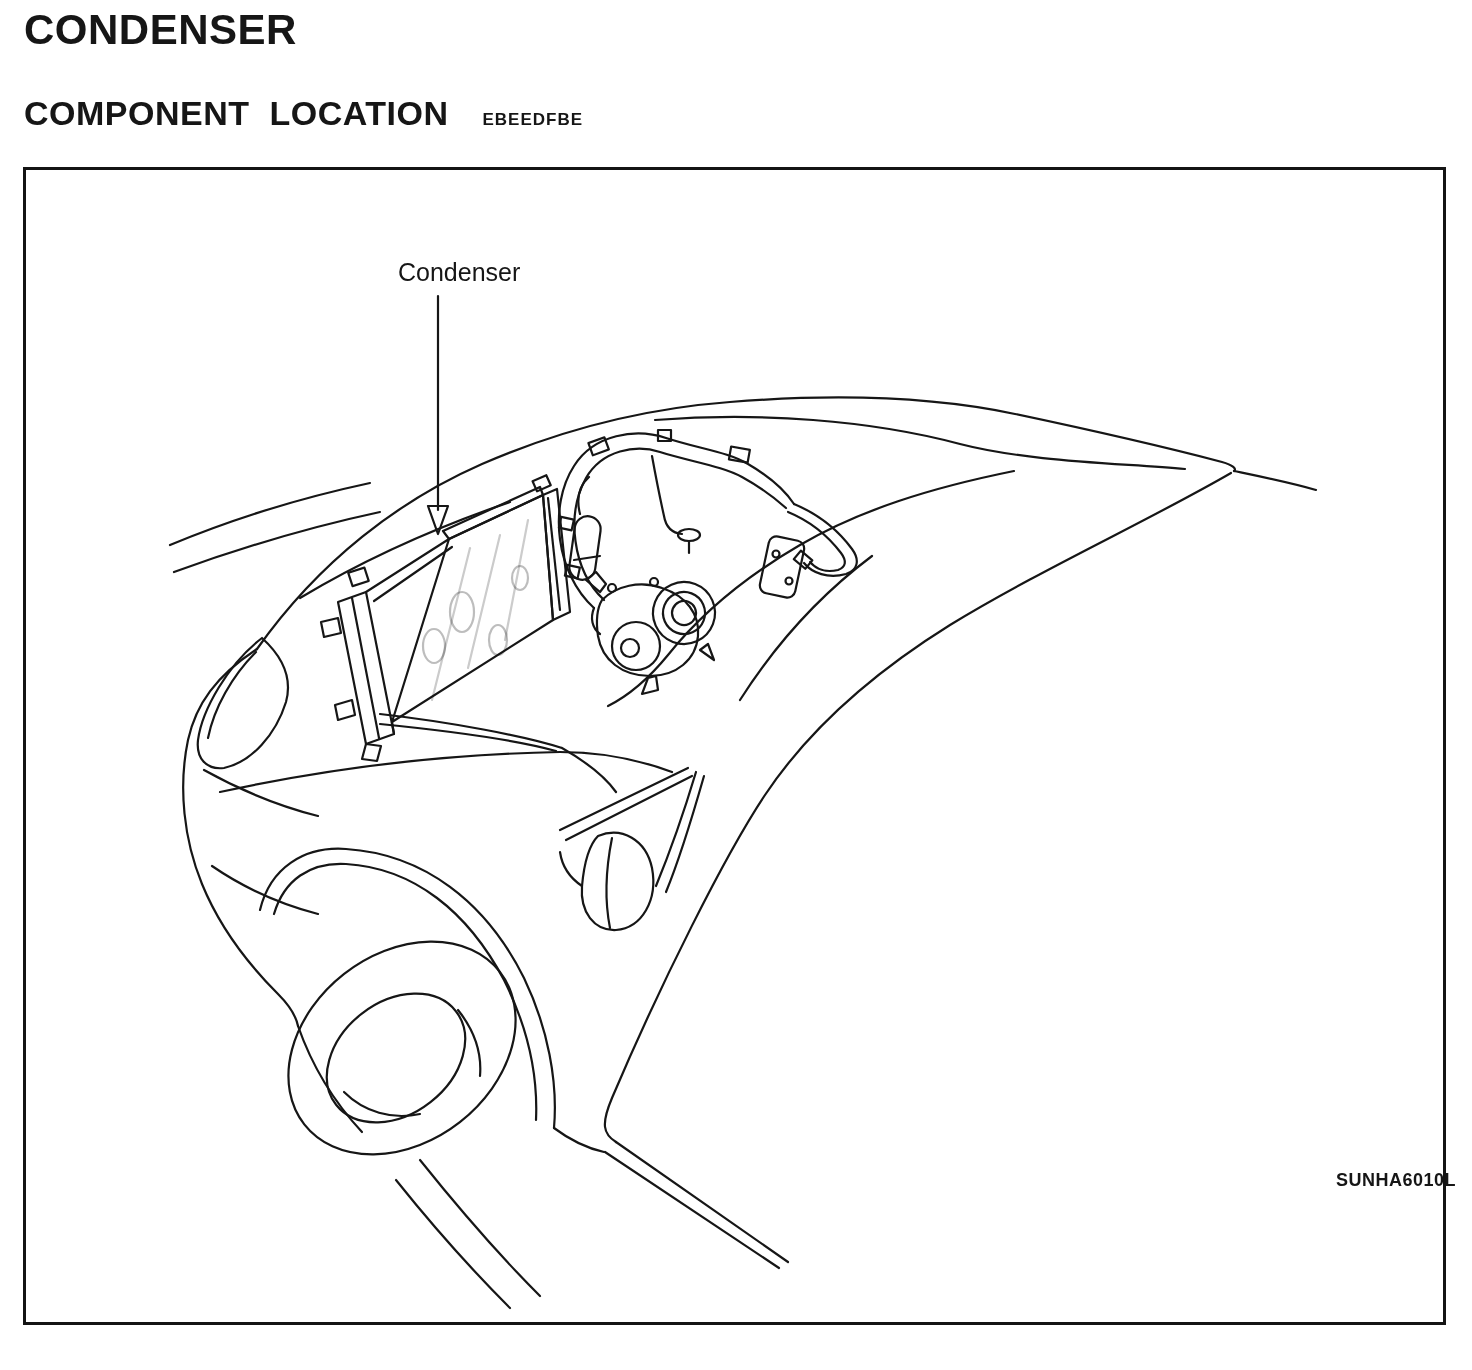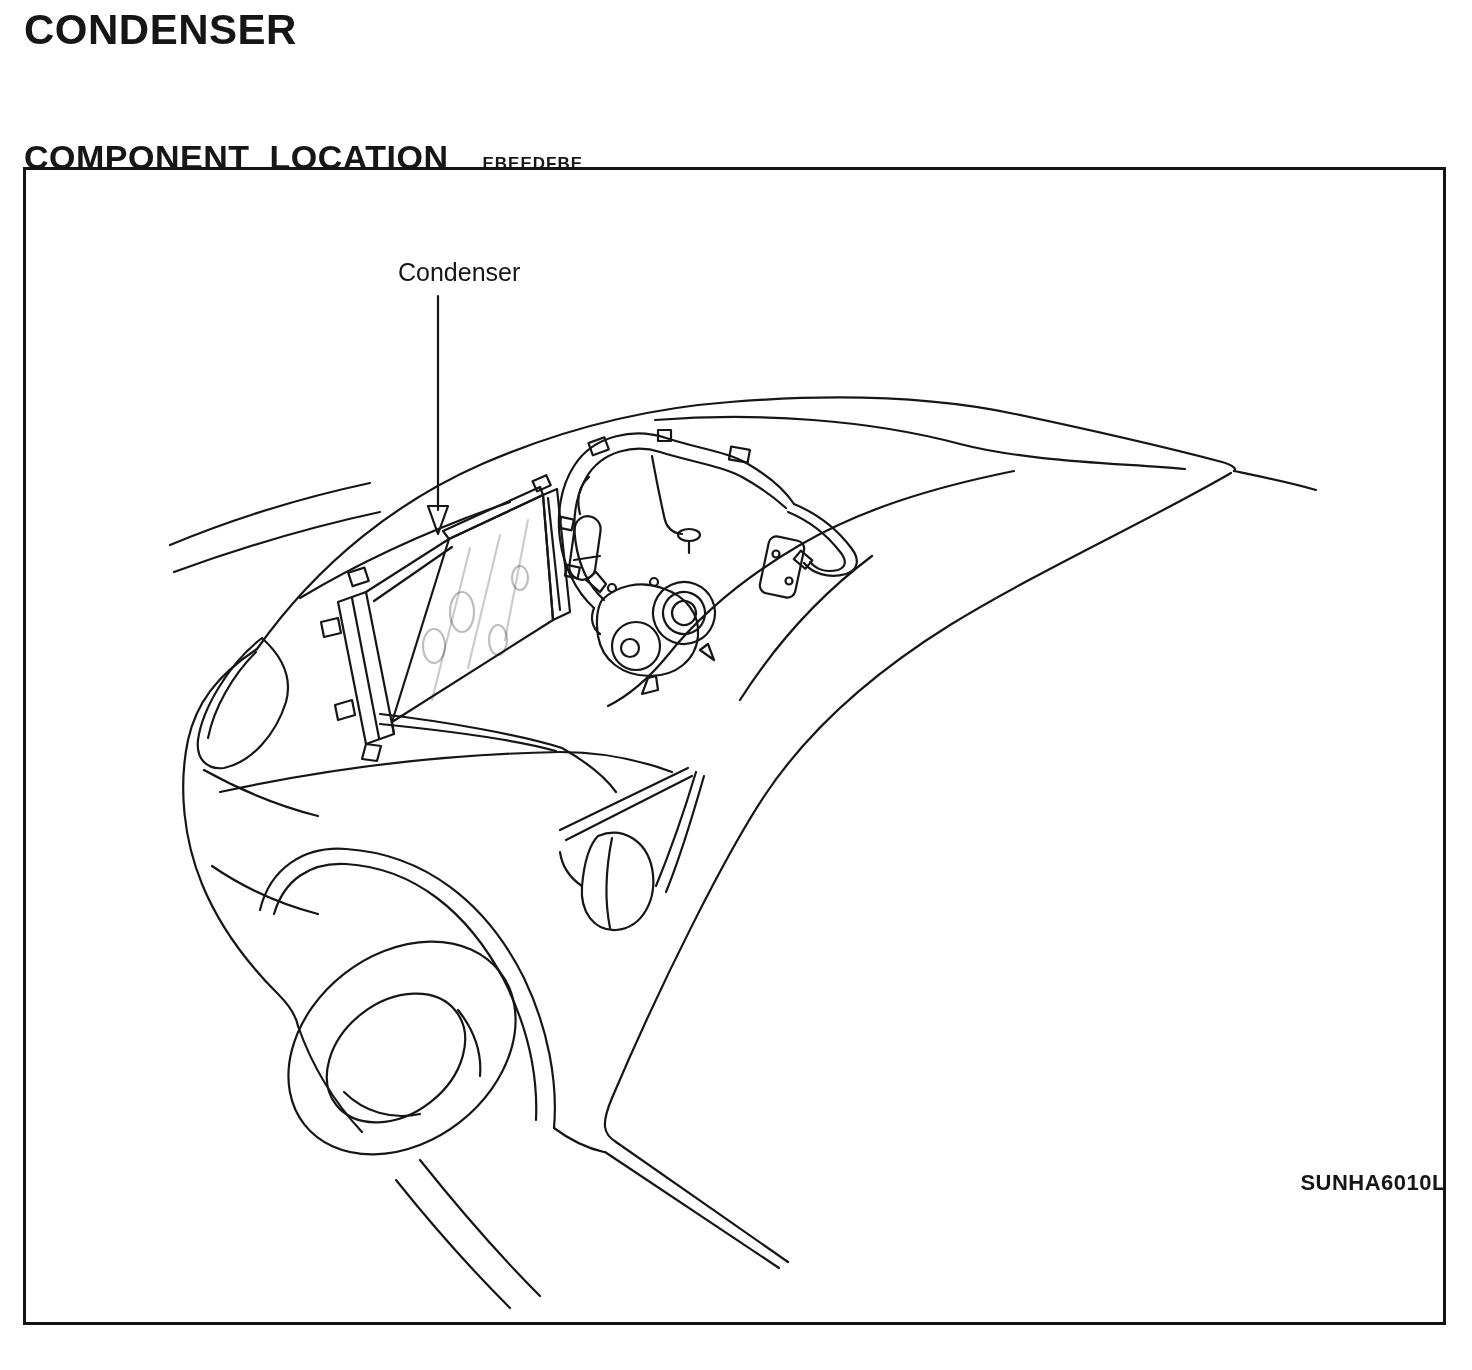--- a/index.html
+++ b/index.html
@@ -1,29 +1,29 @@
 <!DOCTYPE html>
 <html><head>
 <meta charset="utf-8">
 <style>
   html,body{margin:0;padding:0;background:#ffffff;}
   body{width:1472px;height:1370px;position:relative;overflow:hidden;
        font-family:"Liberation Sans", sans-serif;color:#161616;}
   .page-title{position:absolute;left:24px;top:6px;margin:0;
        font-size:42px;font-weight:700;letter-spacing:.5px;}
   .section-row{position:absolute;left:24px;top:94px;display:flex;
-       align-items:baseline;gap:34px;margin-top:44px;}
+       align-items:baseline;gap:34px;}
   .section-heading{margin:0;font-size:34px;font-weight:700;word-spacing:10px;letter-spacing:.5px;}
   .section-code{font-size:17px;font-weight:700;letter-spacing:1px;text-align:center;}
   .figure-frame{position:absolute;left:23px;top:167px;width:1417px;height:1152px;
        border:3px solid #141414;background:#fff;}
   .diagram-svg{position:absolute;left:0;top:0;}
   .callout-label{position:absolute;left:372px;top:88px;font-size:25px;font-weight:500;}
-  .figure-reference-code{position:absolute;right:26px;top:1170px;
-       font-size:22px;font-weight:700;letter-spacing:.5px;}
+  .figure-reference-code{position:absolute;right:16px;top:1170px;
+       font-size:18px;font-weight:700;letter-spacing:.5px;}
   svg path, svg line, svg ellipse, svg circle, svg polygon, svg rect{
        fill:none;stroke:#161616;stroke-width:2.2;stroke-linecap:round;stroke-linejoin:round;}
 </style>
 </head>
 <body>
 
 <h1 class="page-title">CONDENSER</h1>
 
 <div class="section-row">
   <h2 class="section-heading">COMPONENT LOCATION</h2>

